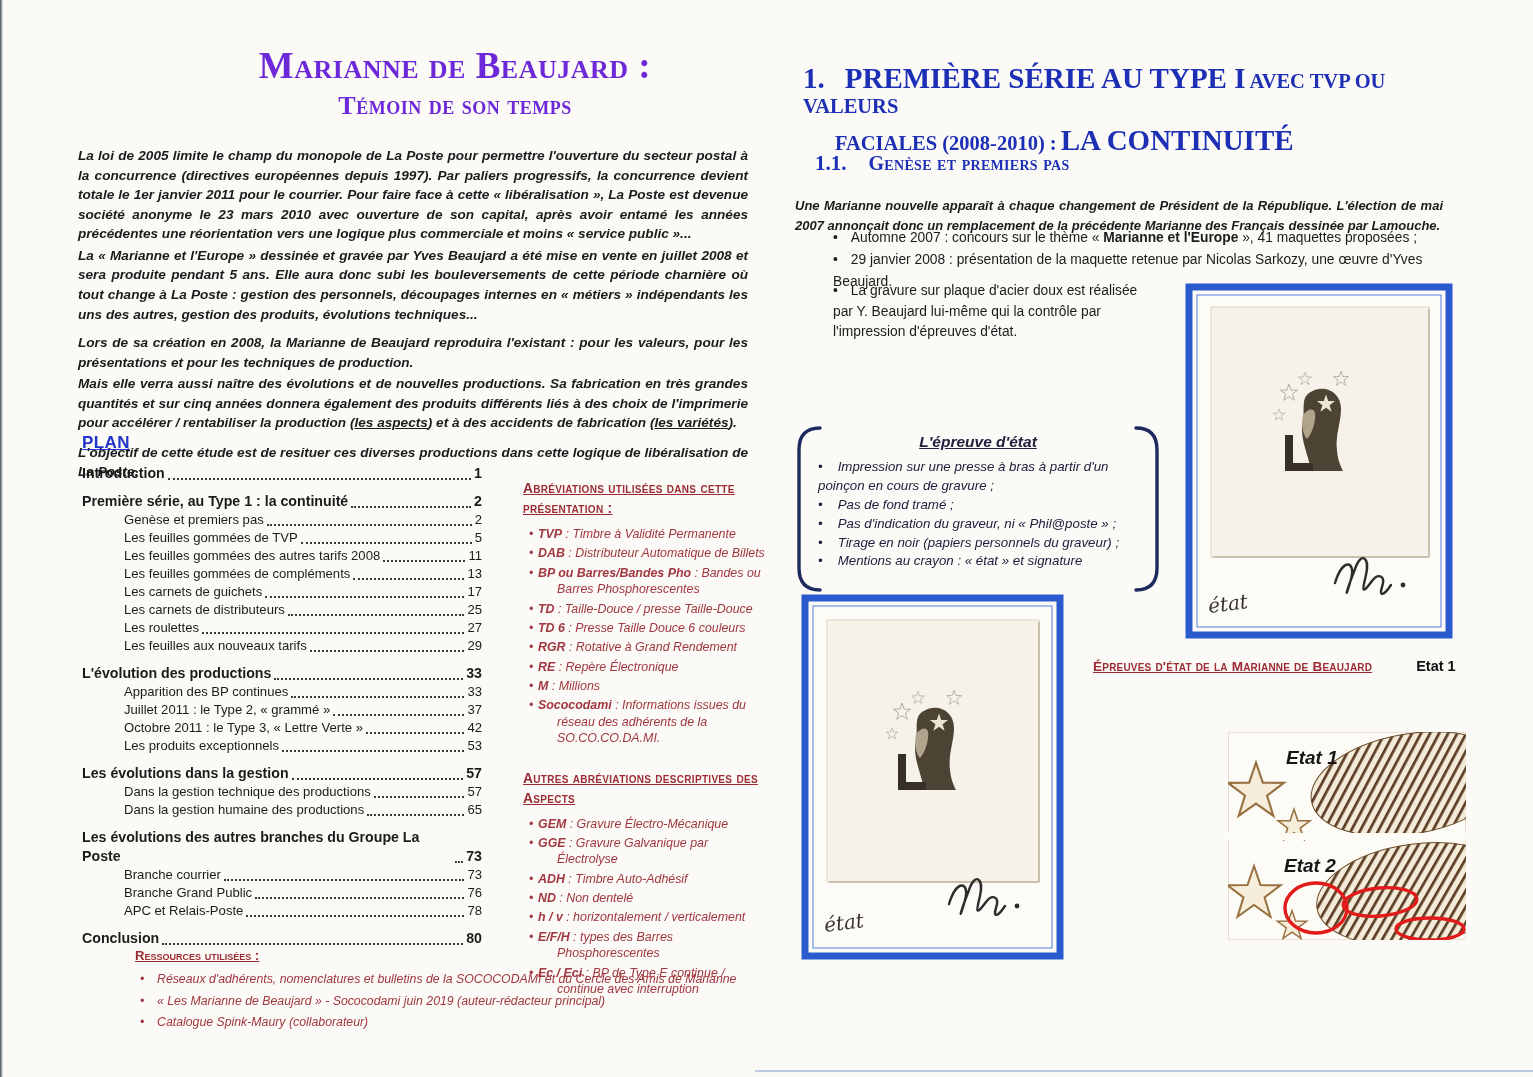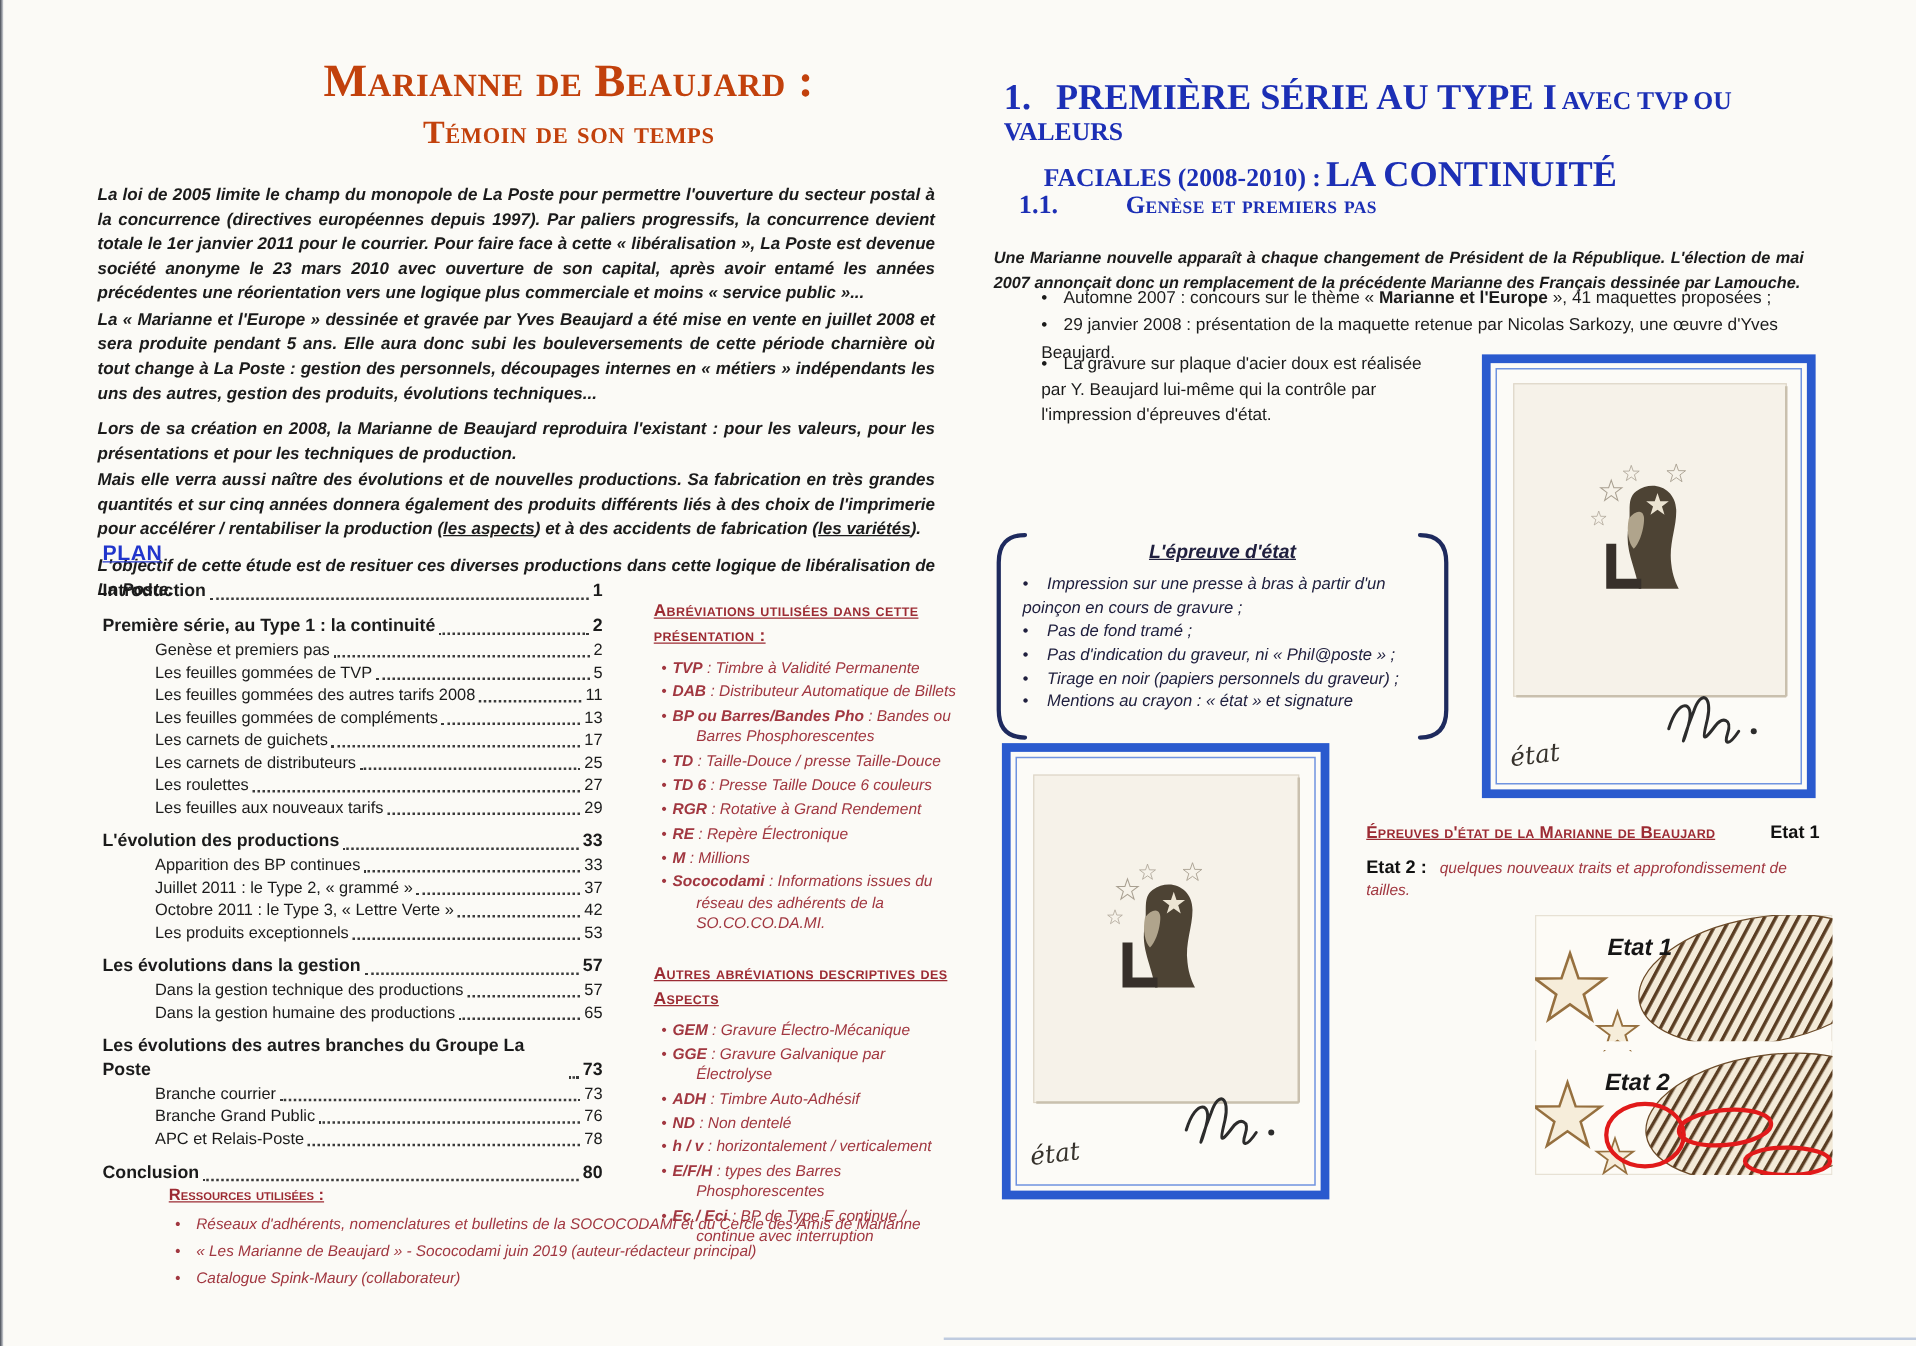--- a/index.html
+++ b/index.html
@@ -4,21 +4,21 @@
 <style>
   html,body{margin:0;padding:0;background:#e9e9e9;}
   .page{position:relative;width:1533px;height:1077px;background:#fbfaf6;overflow:hidden;
         font-family:"Liberation Sans",sans-serif;color:#1b1b1b;}
   .edge-left{position:absolute;left:0;top:0;width:3px;height:100%;
         background:linear-gradient(90deg,#474c56,#b9bcc2 70%,rgba(255,255,255,0));}
   .edge-bottom{position:absolute;left:755px;top:1070px;width:778px;height:2px;background:#bfcbdf;}
 
   
   .ltitle{position:absolute;left:130px;top:46px;width:650px;text-align:center;
-          font-family:"Liberation Serif",serif;font-weight:bold;color:#c2410c;}
+          font-family:"Liberation Serif",serif;font-weight:bold;color:#6d28d9;}
   .ltitle .t1{font-size:37px;font-variant:small-caps;letter-spacing:.5px;line-height:1.1;}
   .ltitle .t2{font-size:26px;font-variant:small-caps;letter-spacing:.5px;margin-top:4px;}
 
   .lparas{position:absolute;left:78px;top:146px;width:670px;
           font-weight:bold;font-style:italic;font-size:13.6px;line-height:1.44;text-align:justify;}
   .lparas p{margin:0;}
   .useg{text-decoration:underline;}
   .bseg{font-weight:bold;}
 
   .plan{position:absolute;left:82px;top:433px;font-size:17px;font-weight:bold;
@@ -51,21 +51,21 @@
   
   .rheading{position:absolute;left:803px;top:62px;width:648px;
             font-family:"Liberation Serif",serif;font-weight:bold;color:#1c2fb5;}
   .rheading .num{font-size:29px;margin-right:16px;}
   .rheading .big{font-size:29px;}
   .rheading .small{font-size:20.5px;}
   .rh-line2{padding-left:32px;margin-top:6px;}
 
   .rsub{position:absolute;left:815px;top:151px;color:#1c2fb5;
         font-family:"Liberation Serif",serif;font-weight:bold;}
-  .rsub .n{font-size:21px;margin-right:50px;}
+  .rsub .n{font-size:21px;margin-right:18px;}
   .rsub .t{font-size:20px;font-variant:small-caps;letter-spacing:.3px;}
 
   .rintro{position:absolute;left:795px;top:196px;width:648px;
           font-weight:bold;font-style:italic;font-size:13px;line-height:1.5;text-align:justify;}
 
   .rbullets{position:absolute;left:833px;top:227px;width:612px;list-style:none;margin:0;padding:0;
             font-size:13.8px;line-height:1.6;}
   .rbullets li::before{content:"•";margin-right:13px;}
 
   .rgrav{position:absolute;left:833px;top:281px;width:318px;list-style:none;margin:0;padding:0;
@@ -372,24 +372,20 @@
       <text x="24" y="338" font-size="20" font-style="italic" fill="#36322c" transform="rotate(-7 24 338)" font-family="'DejaVu Serif',serif">état</text>
       <path d="M148,310 C156,284 169,288 164,306 C160,322 155,330 168,296 C174,278 183,284 179,302 C176,315 173,324 185,308 C191,300 199,302 195,314 C192,323 196,324 204,312" fill="none" stroke="#2c2c2c" stroke-width="2.4" stroke-linecap="round"></path>
       <circle cx="216" cy="312" r="2.4" fill="#2c2c2c"></circle>
     </svg>
   </div>
 
   <div class="cap1">
     <span class="cap-head">Épreuves d'état de la Marianne de Beaujard</span>
     <span class="cap-etat1">Etat 1</span>
   </div>
-  <div class="cap2">
-    <span class="b">Etat 2 :</span>
-    <span class="r">quelques nouveaux traits et approfondissement de tailles.</span>
-  </div>
 
   <div class="compare">
     <svg viewBox="0 0 238 208">
       <rect x="0.5" y="0.5" width="237" height="207" fill="#fdfbf6" stroke="#e7e1d4"></rect>
 
       <ellipse cx="182" cy="52" rx="100" ry="50" transform="rotate(-10 182 52)" fill="url(#hatch)" stroke="#6b4a28" stroke-width="1"></ellipse>
       <use href="#star5" transform="translate(28,60) scale(1.05)" fill="#f6edda" stroke="#96703f" stroke-width="2"></use>
       <use href="#star5" transform="translate(66,94) scale(0.6)" fill="#f6edda" stroke="#96703f" stroke-width="2.6"></use>
       <text x="58" y="32" font-style="italic" font-weight="bold" font-size="19" fill="#161616" font-family="'Liberation Sans',sans-serif">Etat 1</text>
       <rect x="0" y="101" width="238" height="7" fill="#fdfbf6"></rect>

